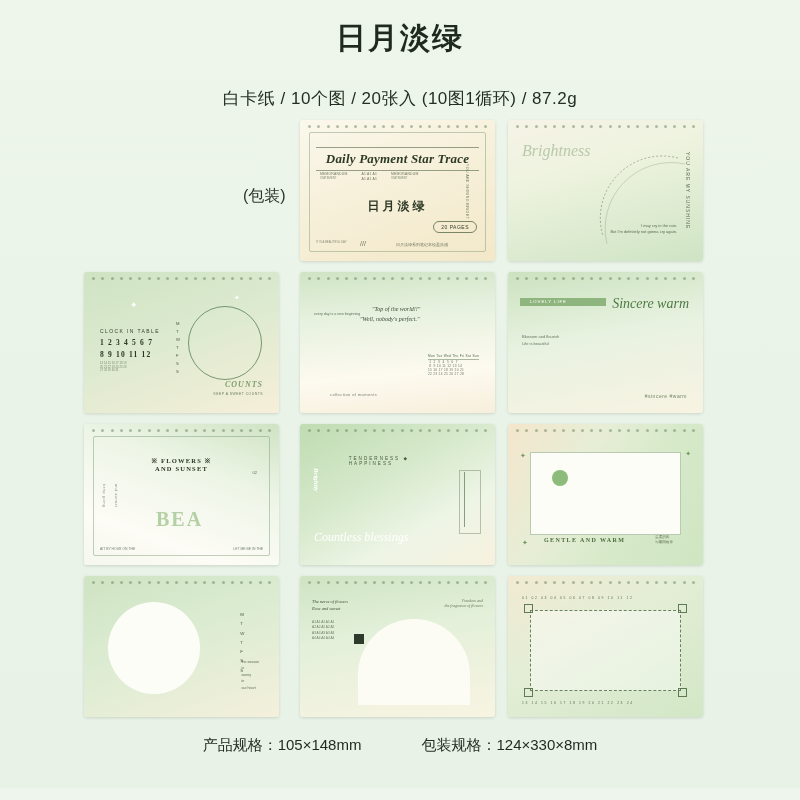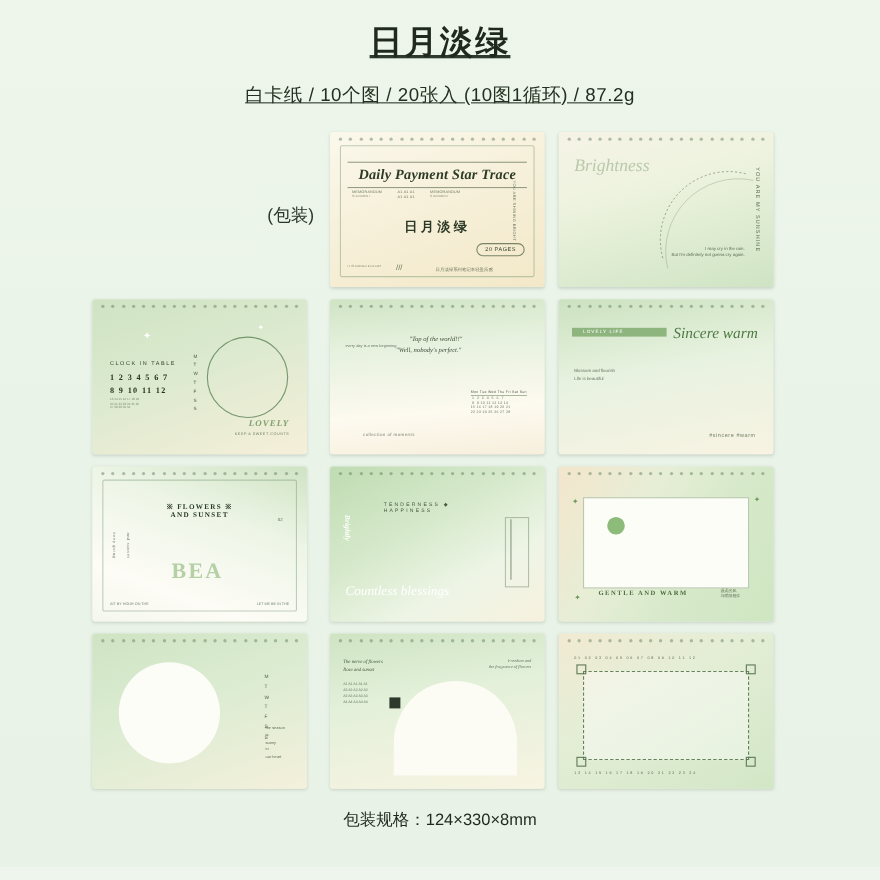--- a/index.html
+++ b/index.html
@@ -13,34 +13,33 @@
     font-family: "Liberation Sans", sans-serif;
     color: #2e3b2c;
     overflow: hidden;
     position: relative;
   }
   .page {
     position: relative;
     width: 800px;
     height: 788px;
     background: linear-gradient(180deg,#eef6ec 0%, #eaf3e8 55%, #e8f2e6 100%);
-    text-decoration: underline;
   }
   .title {
     text-align: center;
     font-size: 30px;
     font-weight: 700;
     letter-spacing: 2px;
     padding-top: 18px;
     color: #1f2a1d;
   }
   .subtitle {
     text-align: center;
     font-size: 17px;
-    margin-top: 16px;
+    margin-top: 28px;
     color: #23301f;
     letter-spacing: 0.5px;
   }
   .pack-label {
     position: absolute;
     left: 243px;
     top: 186px;
     font-size: 16px;
     color: #2b3728;
   }
@@ -348,21 +347,21 @@
       <div class="circle"></div>
       <div class="ct">CLOCK IN TABLE</div>
       <div class="nums">1 2 3 4 5 6 7</div>
       <div class="nums2">8 9 10 11 12</div>
       <div class="grid31 micro">
         13 14 15 16 17 18 19<br>20 21 22 23 24 25 26<br>27 28 29 30 31
       </div>
       <div class="wk">
         M<br>T<br>W<br>T<br>F<br>S<br>S
       </div>
-      <div class="hang">LOVELY</div>
+      <div class="hang">COUNTS</div>
       <div class="hang2">KEEP A SWEET COUNTS</div>
     </div>
 
     <div class="card c4">
       <div class="dots">
         <i></i>
           <i></i>
           <i></i>
           <i></i>
           <i></i>
@@ -626,16 +625,17 @@
       <div class="corner" style="left:16px;top:28px;"></div>
       <div class="corner" style="right:16px;top:28px;"></div>
       <div class="corner" style="left:16px;bottom:20px;"></div>
       <div class="corner" style="right:16px;bottom:20px;"></div>
       <div class="botn">13 14 15 16 17 18 19 20 21 22 23 24</div>
     </div>
 
   </div>
 
   <div class="footer">
+    <span>产品规格：105×148mm</span>
     <span>包装规格：124×330×8mm</span>
   </div>
 
 </div>
 
 </body></html>

